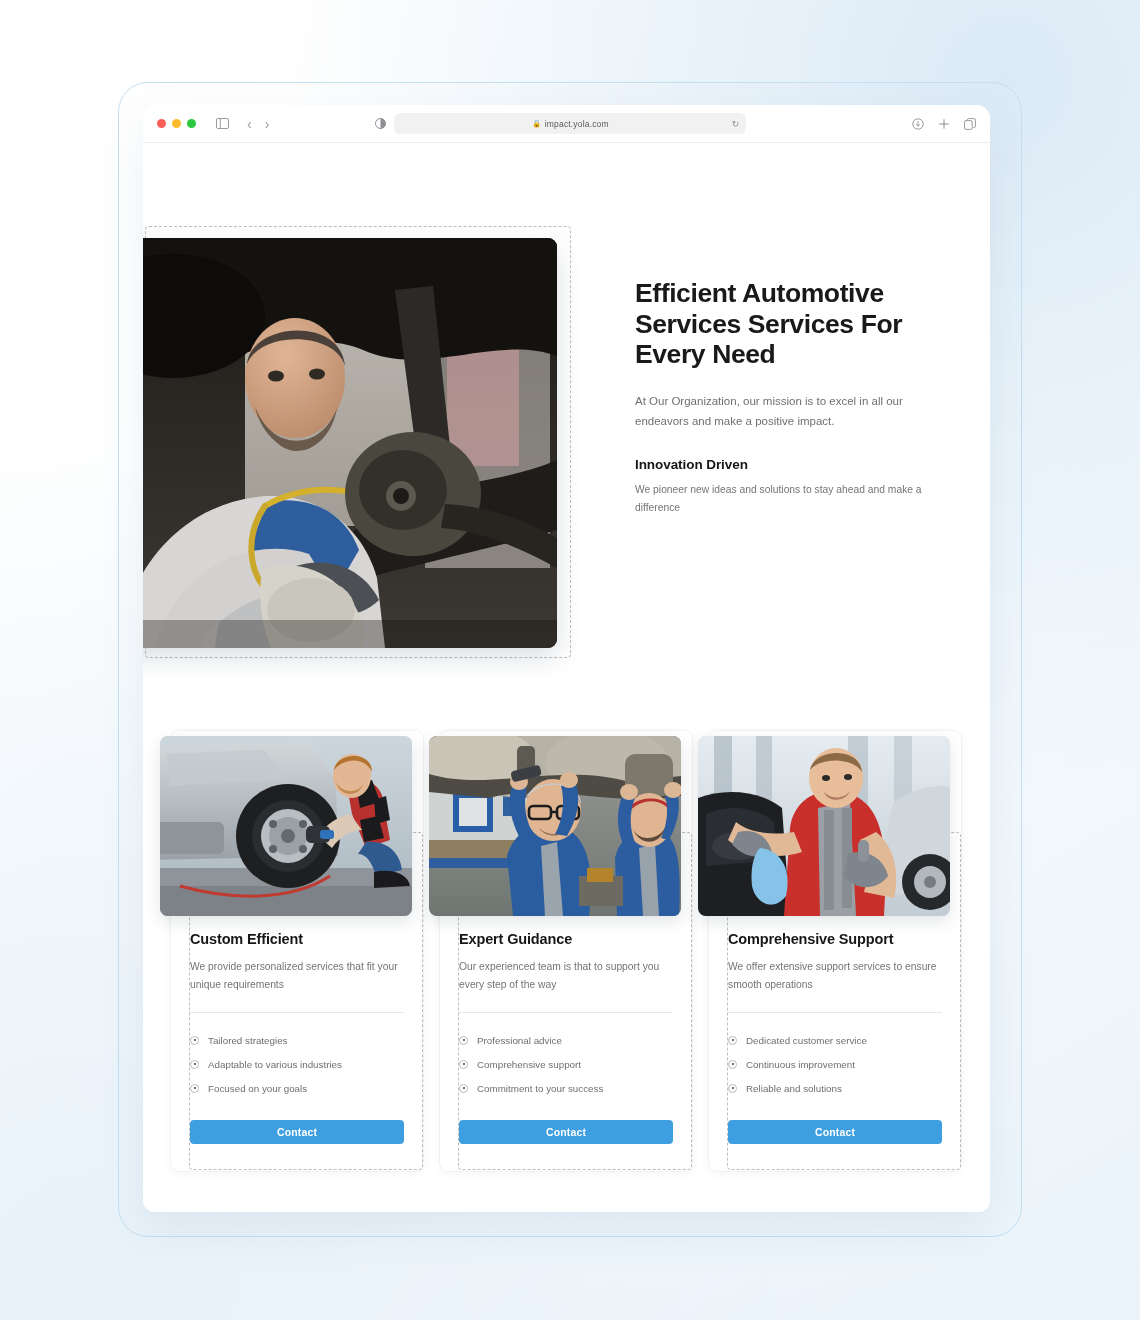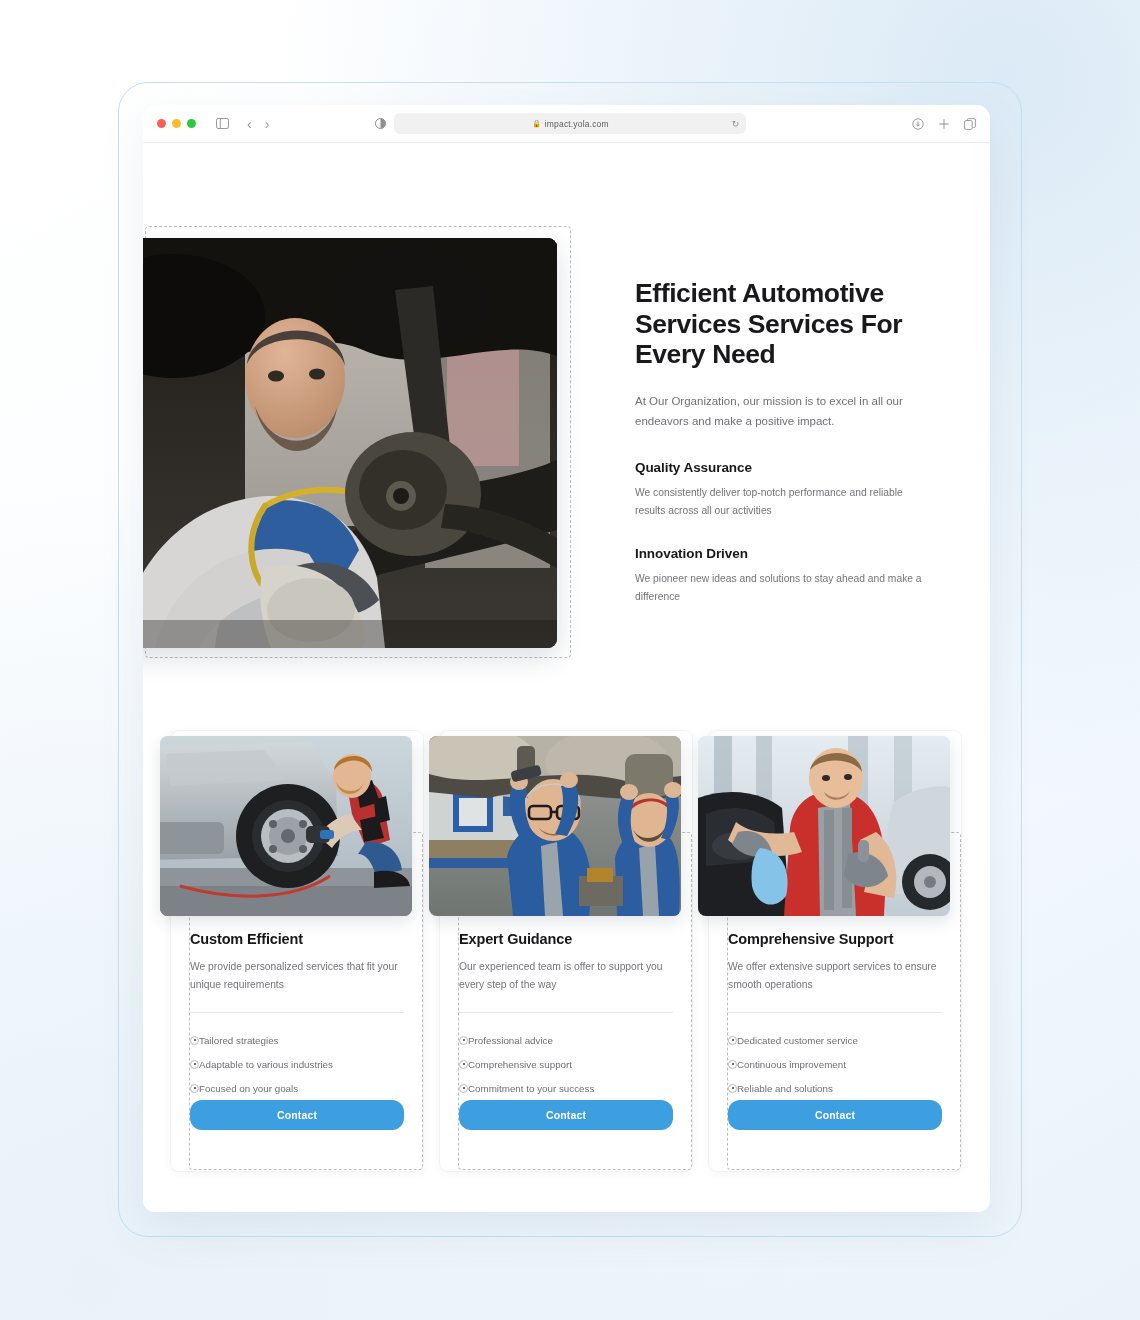--- a/index.html
+++ b/index.html
@@ -246,20 +246,21 @@
     margin-top: 18px;
     height: 1px;
     background: #e7e7e9;
   }
 
   .card-list { margin-top: 15px; list-style: none; }
 
   .card-list li {
     display: flex;
     align-items: center;
+    gap: 9px;
     font-size: 9.8px;
     color: #6e6f74;
     padding: 6.5px 0;
   }
 
   .bullet {
     flex: 0 0 auto;
     width: 9px;
     height: 9px;
     border-radius: 50%;
@@ -269,25 +270,26 @@
   .bullet::after {
     content: "";
     position: absolute;
     left: 2.5px; top: 2.5px;
     width: 2px; height: 2px;
     border-radius: 50%;
     background: #3c3d40;
   }
 
   .contact-btn {
+    margin-top: 20px;
     display: block;
     width: 100%;
-    height: 30px;
+    height: 24px;
     border: none;
-    border-radius: 12px;
+    border-radius: 4px;
     background: #3d9ee0;
     color: #ffffff;
     font-size: 10.5px;
     font-weight: 700;
     font-family: "Liberation Sans", sans-serif;
     letter-spacing: 0.015em;
     cursor: pointer;
   }
 </style>
 </head>
@@ -415,24 +417,20 @@
         <ellipse cx="216" cy="372" rx="44" ry="32" fill="#c9c6bd"></ellipse>
 
         <rect x="0" y="382" width="462" height="28" fill="#171511" opacity="0.35"></rect>
       </svg>
     </div>
 
     <div class="hero-text">
       <h1 class="hero-title">Efficient Automotive Services Services For Every Need</h1>
       <p class="hero-sub">At Our Organization, our mission is to excel in all our endeavors and make a positive impact.</p>
 
-      <div class="feature-block">
-        <h3 class="feature-title">Quality Assurance</h3>
-        <p class="feature-text">We consistently deliver top-notch performance and reliable results across all our activities</p>
-      </div>
 
       <div class="feature-block second">
         <h3 class="feature-title">Innovation Driven</h3>
         <p class="feature-text">We pioneer new ideas and solutions to stay ahead and make a difference</p>
       </div>
     </div>
 
     <div class="cards-row">
 
       <div class="card">
@@ -556,21 +554,21 @@
             <path d="M196 112 C186 92 188 72 194 58 L206 62 C200 76 200 96 208 110 Z" fill="#2c5da0"></path>
             <path d="M240 104 C250 86 252 68 248 56 L236 60 C240 72 238 90 232 102 Z" fill="#2c5da0"></path>
             <ellipse cx="200" cy="56" rx="9" ry="8" fill="#dcb795"></ellipse>
             <ellipse cx="244" cy="54" rx="9" ry="8" fill="#dcb795"></ellipse>
 
             <rect x="150" y="140" width="44" height="30" fill="#6d6a62"></rect>
             <rect x="158" y="132" width="26" height="14" fill="#b3842c"></rect>
           </svg>
         </div>
         <h3 class="card-title">Expert Guidance</h3>
-        <p class="card-desc">Our experienced team is offer to support you every step of the way</p>
+        <p class="card-desc">Our experienced team is that to support you every step of the way</p>
         <div class="card-divider"></div>
         <ul class="card-list">
           <li>
             <span class="bullet"></span>
             <span>Professional advice</span>
           </li>
           <li>
             <span class="bullet"></span>
             <span>Comprehensive support</span>
           </li>

